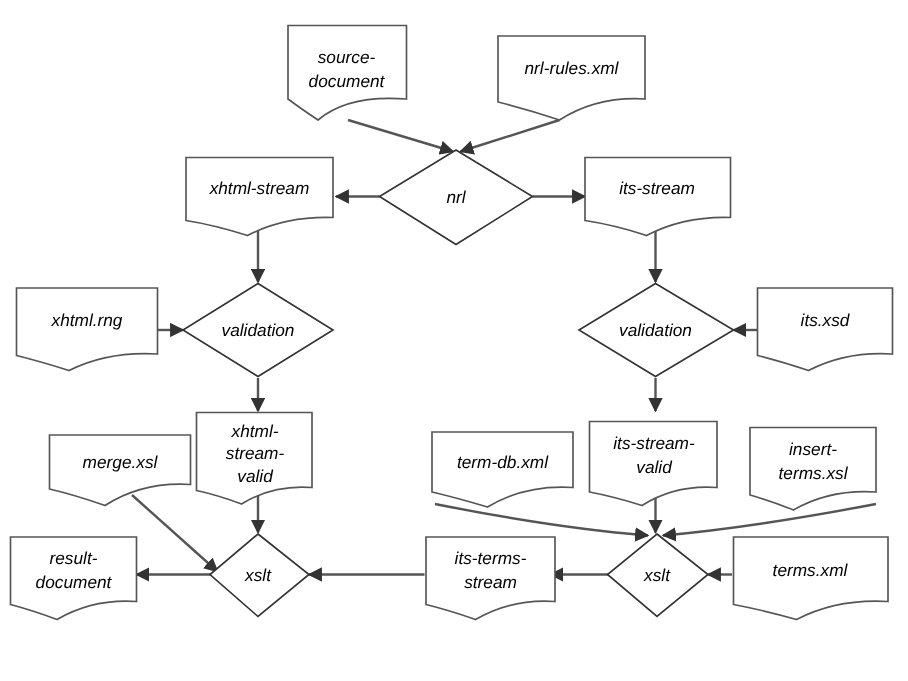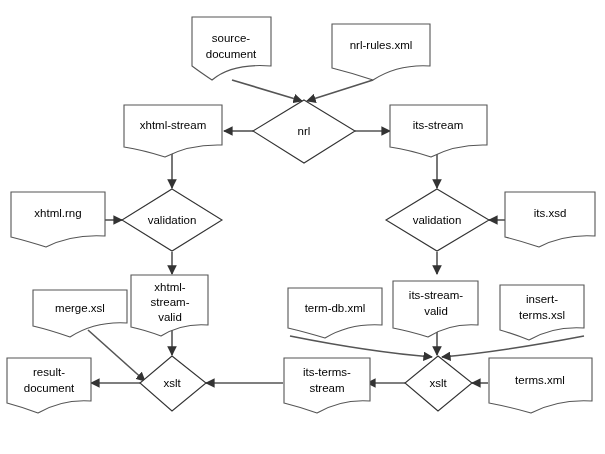--- a/index.html
+++ b/index.html
@@ -11,20 +11,21 @@
     width: 605px;
     height: 454px;
     overflow: hidden;
     font-family: "Liberation Sans", sans-serif;
   }
   #diagram-root {
     position: relative;
     width: 605px;
     height: 454px;
     background: #ffffff;
+    font-style: italic;
   }
   svg#flow {
     display: block;
     width: 605px;
     height: 454px;
   }
   .node-shape {
     fill: #ffffff;
     stroke: #555555;
     stroke-width: 1.1;

